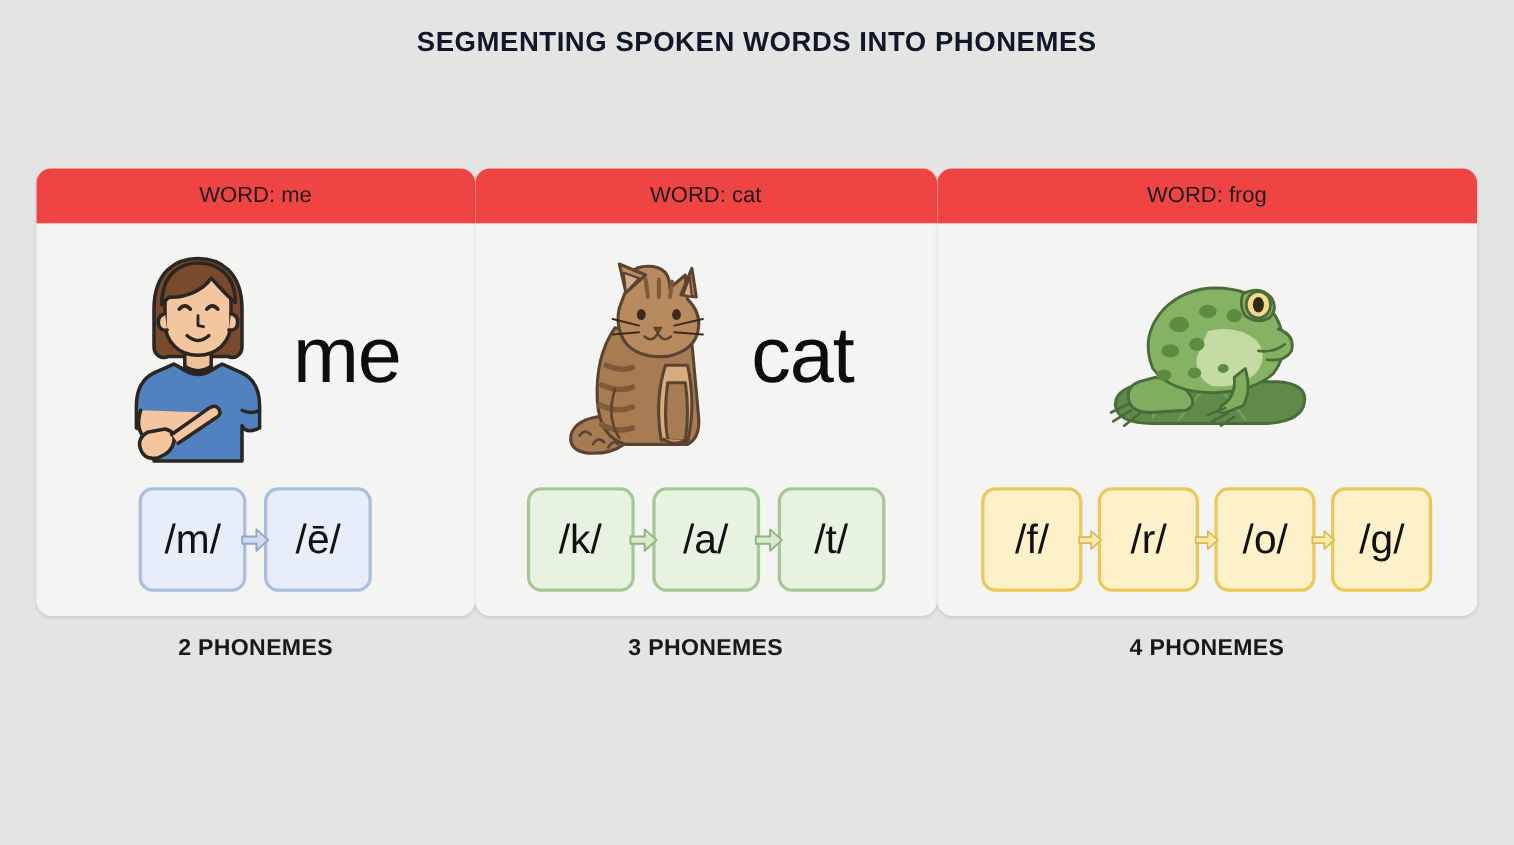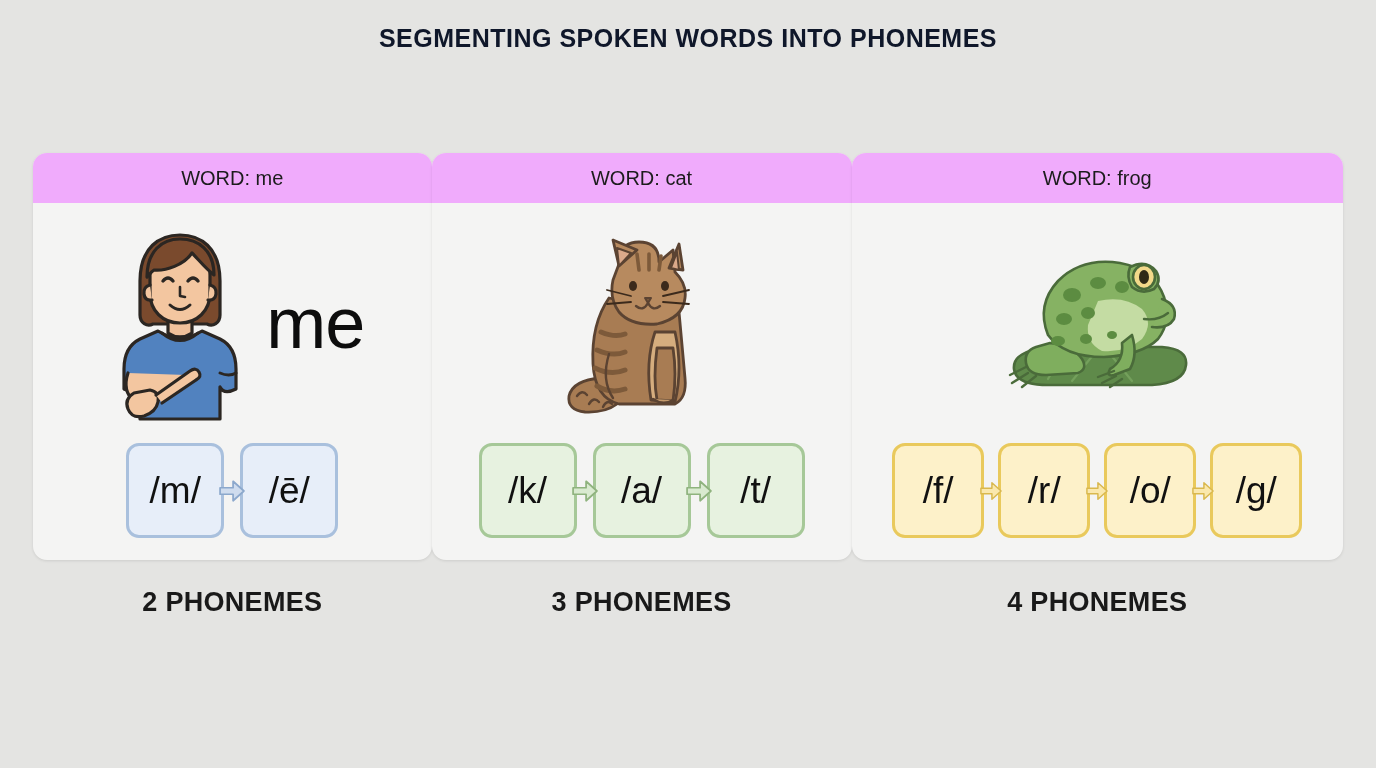--- a/index.html
+++ b/index.html
@@ -56,21 +56,21 @@
     border-radius: 14px;
     background: #f4f4f3;
     box-shadow: 0 1px 3px rgba(0,0,0,0.10);
     overflow: hidden;
     display: flex;
     flex-direction: column;
   }
 
   .card-header {
     height: 50px;
-    background: #f0abfc;
+    background: #ef4444;
     display: flex;
     align-items: center;
     justify-content: center;
     font-size: 20px;
     color: #1c1c1c;
     flex: 0 0 auto;
   }
 
   .card-body {
     flex: 1 1 auto;
@@ -138,22 +138,22 @@
     flex: 0 0 auto;
   }
   .chip-arrow svg { display: block; width: 100%; height: 100%; }
 
   
   .chips.four .chip { width: 92px; }
   .chips.four .chip-arrow { width: 22px; margin: 0 -4px; }
 
   
   .caption {
-    margin-top: 27px;
-    font-size: 27px;
+    margin-top: 17px;
+    font-size: 21px;
     font-weight: bold;
     color: #191919;
     letter-spacing: 0.3px;
   }
 </style>
 </head>
 <body>
 
 <div class="page-title">SEGMENTING SPOKEN WORDS INTO PHONEMES</div>
 
@@ -253,20 +253,21 @@
 
               <ellipse cx="76" cy="58" rx="4" ry="5" fill="#3b2a1c" stroke="none"></ellipse>
               <ellipse cx="108" cy="58" rx="4" ry="5" fill="#3b2a1c" stroke="none"></ellipse>
 
               <path d="M88 70 l6 0 l-3 5 Z" fill="#7d5a3a" stroke-width="2"></path>
               <path d="M91 75 q-5 9 -12 3 M91 75 q5 9 12 3" fill="none" stroke-width="2.4"></path>
 
               <path d="M74 68 L50 62 M74 74 L50 76 M106 68 L132 62 M106 74 L132 76" fill="none" stroke="#3b2a1c" stroke-width="1.8"></path>
             </g>
           </svg>
+          <span class="word-text">cat</span>
         </div>
 
         <div class="chips three">
           <div class="chip green">/k/</div>
           <div class="chip-arrow">
             <svg viewBox="0 0 24 24">
                 <path d="M1 9 H13 V3 L23 12 L13 21 V15 H1 Z" fill="#d9ead0" stroke="#8fb37e" stroke-width="1.6" stroke-linejoin="round"></path>
               </svg>
           </div>
           <div class="chip green">/a/</div>

